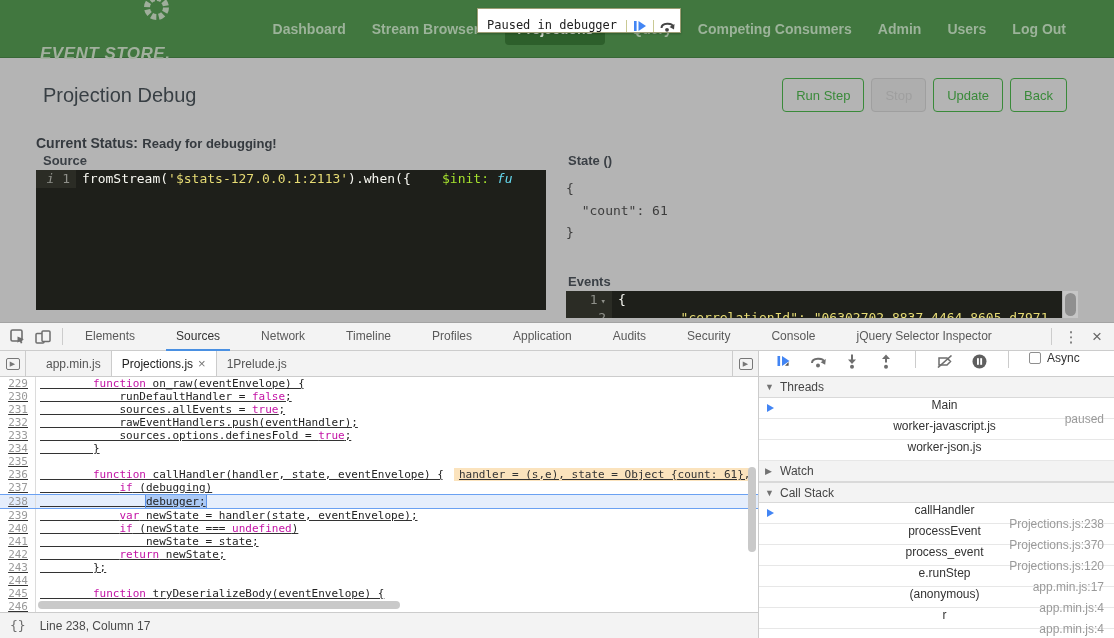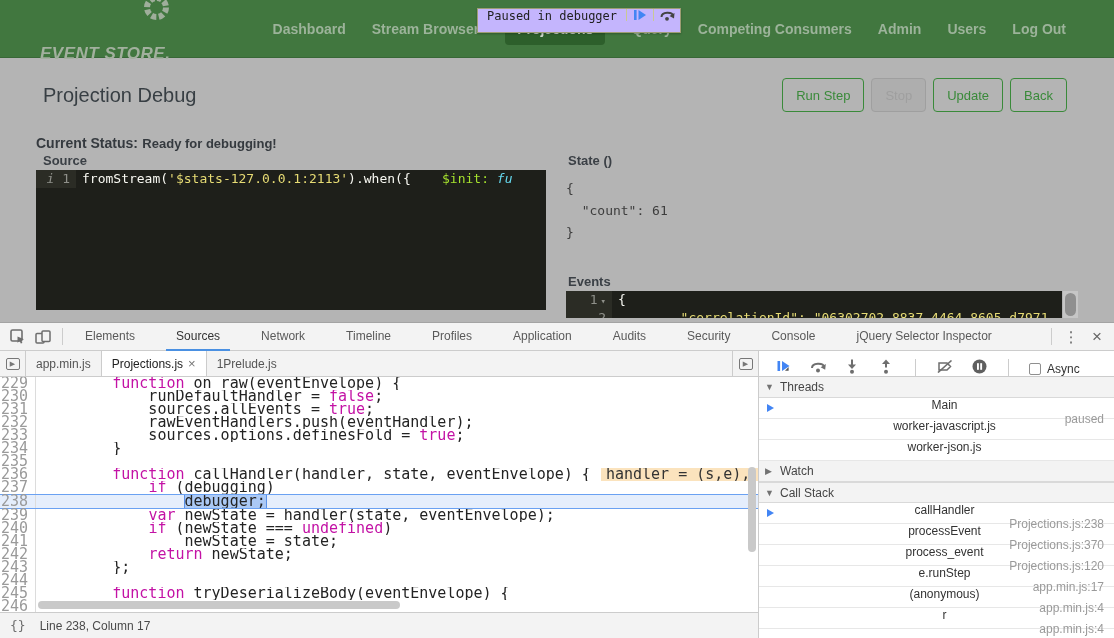--- a/index.html
+++ b/index.html
@@ -11,21 +11,21 @@
             background:#41773f; border-bottom:1px solid #386737;
             display:flex; align-items:center; }
   .brand { display:flex; align-items:flex-end; margin-left:40px; gap:23px;flex-direction:column; }
   .brand-text { color:#a2b09e; font-size:17px; font-weight:bold; font-style:italic; letter-spacing:.5px; }
   .nav-items { margin-left:auto; margin-right:48px; display:flex; align-items:center; gap:26px; }
   .nav-item { color:#9cb39a; font-size:14px; font-weight:bold; padding:8px 0; cursor:pointer; white-space:nowrap; }
   .nav-item.active { background:#2d5f2b; color:#cfd8cd; border-radius:4px; padding:8px 12px; }
 
   
   .paused-banner { position:absolute; left:477px; top:8px; height:25px; z-index:20;
-                   display:flex; align-items:flex-start; background:#c4b5fd;
+                   display:flex; align-items:flex-end; background:#ffffff;
                    border:1px solid #9d9d74; box-shadow:0 1px 2px rgba(0,0,0,.25);
                    font-family:"DejaVu Sans Mono",monospace; font-size:12px; color:#222; }
   .pb-text { display:flex; align-items:center; padding:0 9px; }
   .pb-btn { display:flex; align-items:center; justify-content:center; width:27px;
             border-left:1px solid #c9c994; cursor:pointer; }
 
   
   .page-title { position:absolute; left:43px; top:84px; font-size:20px; font-weight:normal; color:#383f44;text-align:right; }
   .page-actions { position:absolute; right:47px; top:78px; display:flex; gap:7px; }
   .page-btn { height:34px; padding:0 13px; font-family:"Liberation Sans",sans-serif; font-size:13px;
@@ -70,49 +70,49 @@
   .dt-tabs { display:flex; height:28px; margin-left:6px;gap:21px; }
   .dt-tab { padding:0 10px; line-height:26px; color:#5a5a5a; cursor:pointer; white-space:nowrap; }
   .dt-tab.selected { color:#333; border-bottom:2px solid #4a90e2; }
   .dt-right { margin-left:auto; display:flex; align-items:center; margin-right:4px; }
   .kebab { font-size:15px; color:#666; } .dt-close { font-size:17px; color:#666; }
 
   .dt-body { position:relative; display:flex; height:287px; }
   .dt-left { position:relative; width:758px; height:287px; }
   .dt-rightpane { position:relative; width:356px; height:287px; border-left:1px solid #ccc; background:#fff; }
 
-  .file-tabs { height:26px; background:#f3f3f3; border-bottom:1px solid #ccc; display:flex; align-items:stretch; }
+  .file-tabs { height:26px; background:#f3f3f3; border-bottom:1px solid #ccc; display:flex; align-items:stretch;gap:10px; }
   .ft-icon { width:26px; display:flex; align-items:center; justify-content:center; border-right:1px solid #ccc; cursor:pointer; }
   .ft-icon.right { margin-left:auto; border-right:none; border-left:1px solid #ccc; }
   .mini-panel-icon { width:14px; height:12px; border:1px solid #777; border-radius:2px; display:flex; align-items:center; justify-content:center; font-size:7px; color:#777; }
   .file-tab { display:flex; align-items:center; gap:5px; padding:0 10px; color:#555; cursor:pointer; }
   .file-tab.active { background:#fff; color:#222; border-right:1px solid #ccc; border-left:1px solid #ccc; }
   .file-close { color:#777; font-size:13px; cursor:pointer; }
 
   .code-area { position:relative; height:235px; overflow:hidden; background:#fff;
-               font-family:"DejaVu Sans Mono",monospace; font-size:15px; }
+               font-family:"DejaVu Sans Mono",monospace; font-size:11px;text-decoration:underline; }
   .code-line { display:flex; height:13px; line-height:13px; white-space:pre; }
   .code-line .gutter { flex-shrink:0; width:36px; text-align:right; padding-right:7px; color:#9a9a9a;
                        border-right:1px solid #dcdcdc; cursor:pointer; }
   .line-content { padding-left:4px; overflow:hidden; white-space:pre; flex:1; }
   .c-p { color:#232323; } .c-k { color:#c312a5; }
   .c-tok { background:#abc9f5; outline:1px solid #5a91e8; color:#232323; }
   .code-line.exec { background:#e5eefc; border-top:1px solid #6aa1f2; border-bottom:1px solid #6aa1f2; height:15px; line-height:13px;align-items:flex-end; }
   .inline-ann { margin-left:10px; background:#fbe3bd; color:#333; padding:0 5px; }
 
   .v-scroll { position:absolute; right:2px; top:90px; width:8px; height:85px; background:#c9c9c9; border-radius:4px; }
   .h-scroll { position:absolute; left:38px; bottom:29px; width:362px; height:8px; background:#c9c9c9; border-radius:4px; }
 
   .dt-statusbar { position:absolute; left:0; bottom:0; width:758px; height:26px; background:#f3f3f3;
                   border-top:1px solid #ccc; display:flex; align-items:center; gap:14px; padding-left:10px; }
   .pp-icon { font-family:"DejaVu Sans Mono",monospace; font-size:13px; color:#6e6e6e; cursor:pointer; }
   .cursor-pos { color:#4a4a4a; }
 
   
-  .dbg-toolbar { height:26px; border-bottom:1px solid #ccc; display:flex; align-items:flex-end; padding-left:14px; gap:12px; }
+  .dbg-toolbar { height:26px; border-bottom:1px solid #ccc; display:flex; align-items:flex-start; padding-left:14px; gap:12px; }
   .dbg-btn { width:22px; height:20px; display:flex; align-items:center; justify-content:center; cursor:pointer; position:relative; }
   .async-wrap { display:flex; align-items:center; gap:6px; margin-left:2px; }
   .checkbox { width:12px; height:12px; border:1px solid #8f8f8f; border-radius:2px; background:#fff; cursor:pointer; }
 
   .sb-header { height:21px; background:#f3f3f3; border-bottom:1px solid #d9d9d9; display:flex;
                align-items:center; gap:6px; padding-left:6px; color:#454545; cursor:pointer; }
   .sb-header + .sb-header { border-top:1px solid #d9d9d9; }
   .tri { font-size:9px; color:#727272; width:9px; }
   .sb-row { position:relative; height:21px; display:flex; align-items:center; border-bottom:1px solid #e7e7e7;
             padding-left:26px; padding-right:10px; cursor:pointer;flex-direction:column; }

